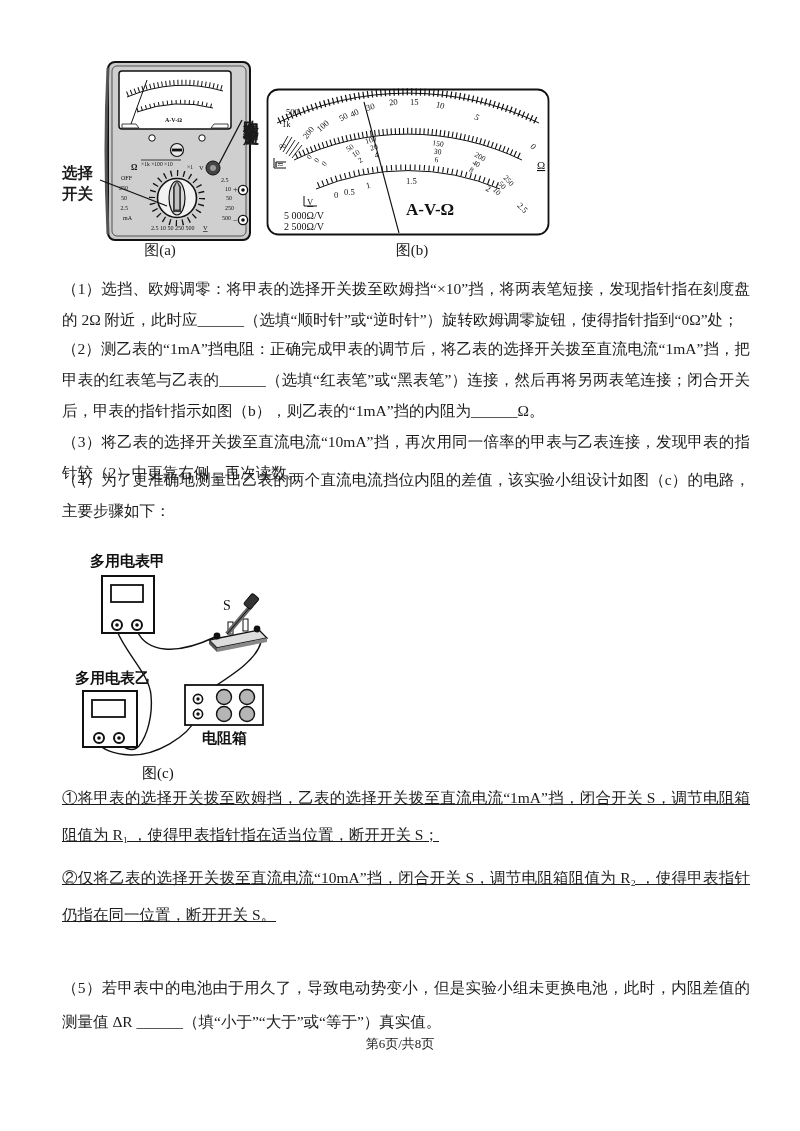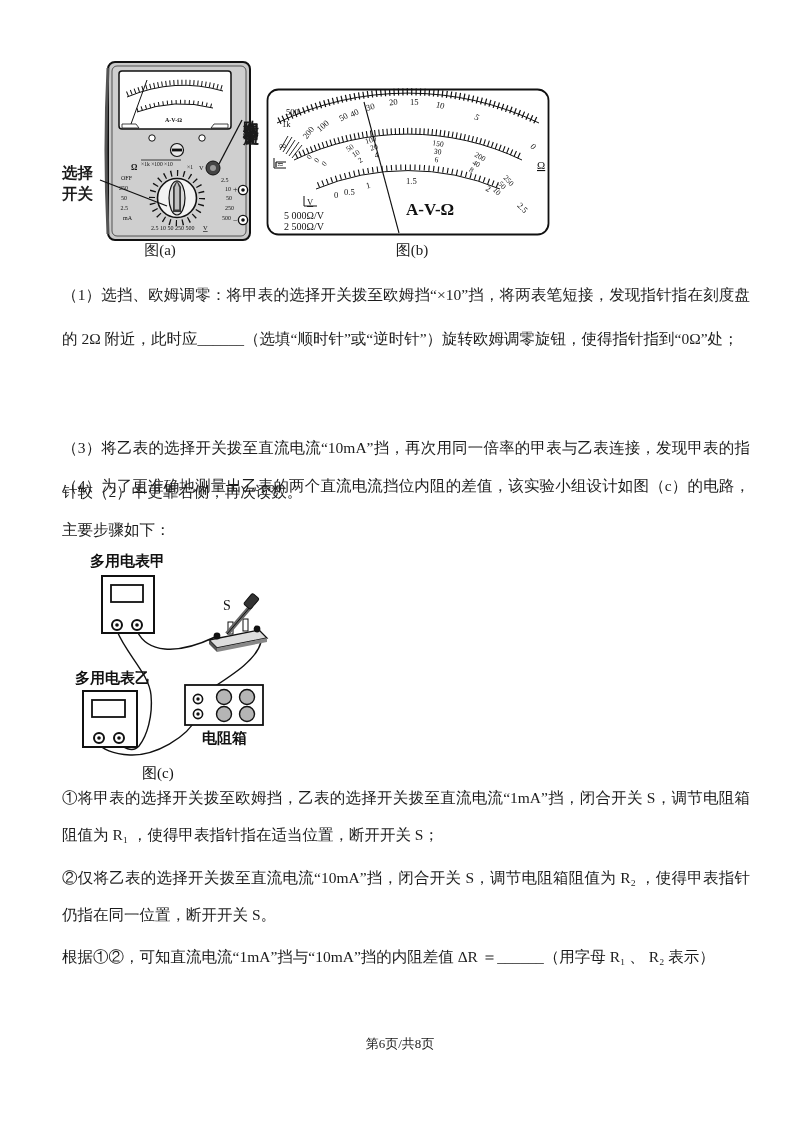--- a/index.html
+++ b/index.html
@@ -1,20 +1,20 @@
 <!DOCTYPE html>
 <html><head>
 <meta charset="utf-8">
 <style>
   html,body{margin:0;padding:0;background:#ffffff;}
   #page{position:relative;width:800px;height:1131px;background:#fff;overflow:hidden;
         font-family:"Liberation Serif",serif;color:#1c1c1c;}
-  .para{position:absolute;left:62px;width:688px;font-size:15.5px;line-height:44px;
+  .para{position:absolute;left:62px;width:688px;font-size:15.5px;line-height:31px;
         text-align:justify;white-space:pre-wrap;}
-  .tall{line-height:37px;}
+  .tall{line-height:37px;text-decoration:underline;}
   .mid{line-height:34px;}
   .caption{position:absolute;font-size:15px;text-align:center;}
   .vlabel{position:absolute;writing-mode:vertical-rl;text-orientation:upright;
           font-size:15.5px;letter-spacing:2px;font-weight:bold;}
   .sidelabel{position:absolute;font-size:15.5px;font-weight:bold;line-height:21px;}
   .footer{position:absolute;left:0;width:800px;text-align:center;font-size:13px;}
   svg{position:absolute;}
   svg text{font-family:"Liberation Serif",serif;fill:#111;}
   .tick-arc{fill:none;stroke:#111;}
   .scale-line{fill:none;stroke:#111;stroke-width:1;}
@@ -151,20 +151,21 @@
   <text x="41" y="117" font-size="8.6" text-decoration="underline">V</text>
   <text x="140" y="127" font-size="17" font-weight="bold">A-V-Ω</text>
   <text x="18" y="131" font-size="10">5 000Ω/V</text>
   <text x="18" y="142" font-size="10">2 500Ω/V</text>
 
   <line x1="98" y1="14" x2="133" y2="145" stroke="#111" stroke-width="1.1"></line>
 </svg>
 <div class="caption" style="left:270px;top:241px;width:284px">图(b)</div>
 
 <div class="para" style="top:273px">（1）选挡、欧姆调零：将甲表的选择开关拨至欧姆挡“×10”挡，将两表笔短接，发现指针指在刻度盘的 2Ω 附近，此时应______（选填“顺时针”或“逆时针”）旋转欧姆调零旋钮，使得指针指到“0Ω”处；</div>
+<div class="para" style="top:333px">（2）测乙表的“1mA”挡电阻：正确完成甲表的调节后，将乙表的选择开关拨至直流电流“1mA”挡，把甲表的红表笔与乙表的______（选填“红表笔”或“黑表笔”）连接，然后再将另两表笔连接；闭合开关后，甲表的指针指示如图（b），则乙表的“1mA”挡的内阻为______Ω。</div>
 <div class="para" style="top:426px">（3）将乙表的选择开关拨至直流电流“10mA”挡，再次用同一倍率的甲表与乙表连接，发现甲表的指针较（2）中更靠右侧，再次读数。</div>
 <div class="para" style="top:464px">（4）为了更准确地测量出乙表的两个直流电流挡位内阻的差值，该实验小组设计如图（c）的电路，主要步骤如下：</div>
 
 <svg id="fig-c" style="left:75px;top:550px" width="320" height="235" viewBox="0 0 320 235">
 
   <g fill="none" stroke="#111" stroke-width="1.4">
     <path d="M42,81 C52,105 74,124 76,145 C78,166 72,186 64,196 C58,203 46,198 44,191"></path>
     <path d="M62,81 C72,102 100,106 140,87"></path>
     <path d="M186,92 C181,112 152,128 125,146"></path>
     <path d="M123,166 C112,188 80,206 55,205 C38,204 26,199 24,193"></path>
@@ -214,17 +215,17 @@
     <circle cx="172" cy="147" r="7.5" fill="#b5b5b5" stroke="#111" stroke-width="1.4"></circle>
     <circle cx="149" cy="164" r="7.5" fill="#b5b5b5" stroke="#111" stroke-width="1.4"></circle>
     <circle cx="172" cy="164" r="7.5" fill="#b5b5b5" stroke="#111" stroke-width="1.4"></circle>
   </g>
   <text x="127" y="193" font-size="15" font-weight="bold">电阻箱</text>
   <text x="67" y="228" font-size="15">图(c)</text>
 </svg>
 
 <div class="para tall" style="top:779px">①将甲表的选择开关拨至欧姆挡，乙表的选择开关拨至直流电流“1mA”挡，闭合开关 S，调节电阻箱阻值为 R₁ ，使得甲表指针指在适当位置，断开开关 S；</div>
 <div class="para tall" style="top:859px">②仅将乙表的选择开关拨至直流电流“10mA”挡，闭合开关 S，调节电阻箱阻值为 R₂ ，使得甲表指针仍指在同一位置，断开开关 S。</div>
-<div class="para" style="top:935px">根据①②，可知直流电流“1mA”挡与“10mA”挡的内阻差值 ΔR ＝______（用字母 R₁ 、 R₂ 表示）</div>
+<div class="para mid" style="top:971px">（5）若甲表中的电池由于用久了，导致电动势变小，但是实验小组未更换电池，此时，内阻差值的测量值 ΔR ______（填“小于”“大于”或“等于”）真实值。</div>
 
 <div class="footer" style="top:1035px">第6页/共8页</div>
 
 </div>
 
 </body></html>

